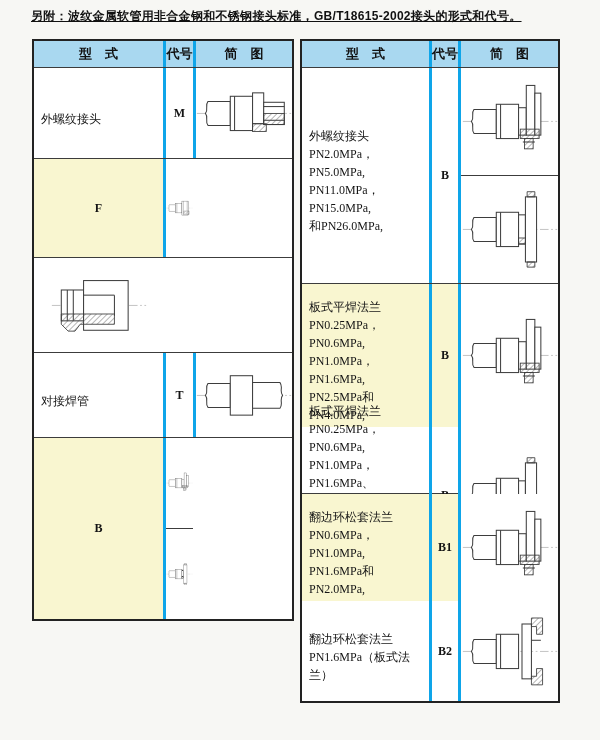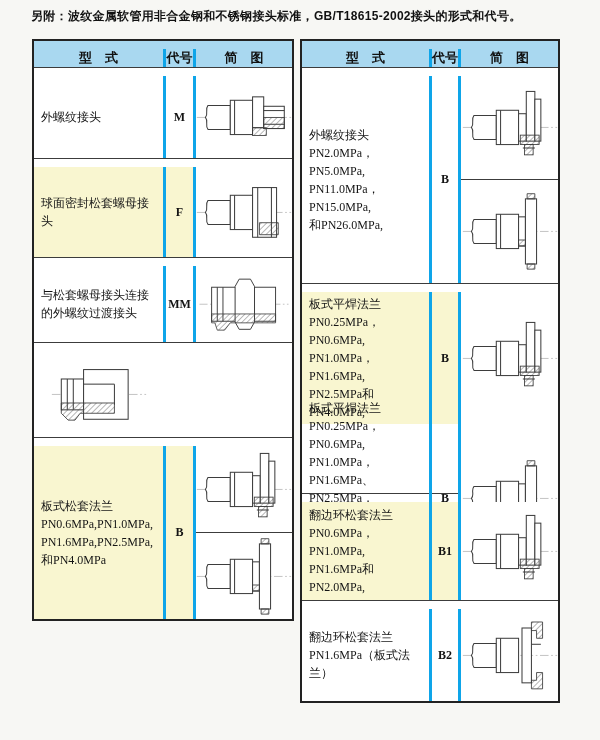--- a/index.html
+++ b/index.html
@@ -6,43 +6,44 @@
   body{
     width:600px;height:740px;position:relative;overflow:hidden;
     background:#f7f7f4;
     font-family:"Liberation Sans", sans-serif;
     color:#141414;
   }
   .note{
     position:absolute;left:31px;top:8px;
     font-size:12px;font-weight:bold;letter-spacing:.3px;color:#111;
     white-space:nowrap;
+    text-decoration:underline;
   }
   .tbl{
     position:absolute;top:39px;
     background:#fff;
     border:2px solid #222;
     display:block;
   }
   .tbl-left{left:32px;}
   .tbl-right{left:300px;}
   .row{display:grid;}
   .tbl-left  .row{grid-template-columns:129px 30px 99px;}
   .tbl-right .row{grid-template-columns:127px 29px 100px;}
   .row + .row{border-top:1px solid #3c3c3c;}
-  .c{min-width:0;margin-top:8px;}
+  .c{min-width:0;}
   .c + .c{border-left:3px solid #0ea5e9;}
   .hrow{height:26px;background:#a9d8f0;}
   .hrow .c{
     display:flex;align-items:center;justify-content:center;
     font-size:13px;font-weight:bold;color:#111;
   }
   .ctype{
     display:flex;align-items:center;
-    padding:3px 3px 3px 7px;
+    padding:14px 3px 3px 7px;
     font-family:"Liberation Serif","DejaVu Serif",serif;
     font-size:12px;line-height:1.5;
     white-space:pre-line;
   }
   .ccode{
     display:flex;align-items:center;justify-content:center;
     font-family:"Liberation Serif","DejaVu Serif",serif;
     font-size:12px;font-weight:bold;
   }
   .cdiag{display:flex;flex-direction:column;background:#fff;}
@@ -84,60 +85,37 @@
             <rect x="79" y="33" width="24" height="26" stroke="#3d3d3d" stroke-width="1.2" fill="#fff"></rect>
             <line x1="79" y1="38" x2="103" y2="38" stroke="#3d3d3d" stroke-width="1.2" fill="none"></line>
             <line x1="79" y1="54" x2="103" y2="54" stroke="#3d3d3d" stroke-width="1.2" fill="none"></line>
             <rect x="79" y="46" width="24" height="13" fill="url(#hch0)" stroke="#3d3d3d" stroke-width="1"></rect>
             <rect x="66" y="58" width="16" height="9" fill="url(#hch0)" stroke="#3d3d3d" stroke-width="1"></rect>
           </svg>
         </div>
       </div>
   </div>
   <div class="row hl" style="height:98px">
-    <div class="c ctype">球面密封松套螺母接头</div>
     <div class="c ccode">F</div>
     <div class="c cdiag">
         <div class="dhalf">
           <svg class="dsvg" viewBox="0 0 112 92" role="img">
             <defs>
               <pattern id="hch1" width="4.5" height="4.5" patternTransform="rotate(45)" patternUnits="userSpaceOnUse">
                 <line x1="0" y1="0" x2="0" y2="4.5" stroke="#555" stroke-width="1"></line>
               </pattern>
             </defs>
             <line x1="1" y1="46" x2="111" y2="46" stroke="#999" stroke-width="0.7" stroke-dasharray="10 3 2 3"></line>
             <path d="M14 32 C10 37 15 41 11 46 C15 51 10 55 14 60 L40 60 L40 32 Z" stroke="#3d3d3d" stroke-width="1.2" fill="#fff"></path>
             <rect x="40" y="26" width="26" height="40" stroke="#3d3d3d" stroke-width="1.2" fill="#fff"></rect>
             <line x1="45" y1="26" x2="45" y2="66" stroke="#3d3d3d" stroke-width="1.2" fill="none"></line>
             <rect x="66" y="17" width="28" height="58" stroke="#3d3d3d" stroke-width="1.2" fill="#fff"></rect>
             <line x1="72" y1="17" x2="72" y2="75" stroke="#3d3d3d" stroke-width="1.2" fill="none"></line>
             <line x1="88" y1="17" x2="88" y2="75" stroke="#3d3d3d" stroke-width="1.2" fill="none"></line>
             <path d="M74 58 h22 v14 h-22 z" fill="url(#hch1)" stroke="#3d3d3d" stroke-width="1"></path>
-          </svg>
-        </div>
-      </div>
-  </div>
-  <div class="row" style="height:84px">
-    <div class="c ctype">与松套螺母接头连接的外螺纹过渡接头</div>
-    <div class="c ccode">MM</div>
-    <div class="c cdiag">
-        <div class="dhalf">
-          <svg class="dsvg" viewBox="0 0 112 92" role="img">
-            <defs>
-              <pattern id="hch2" width="4.5" height="4.5" patternTransform="rotate(45)" patternUnits="userSpaceOnUse">
-                <line x1="0" y1="0" x2="0" y2="4.5" stroke="#555" stroke-width="1"></line>
-              </pattern>
-            </defs>
-            <line x1="1" y1="46" x2="111" y2="46" stroke="#999" stroke-width="0.7" stroke-dasharray="10 3 2 3"></line>
-            <rect x="16" y="25" width="30" height="42" stroke="#3d3d3d" stroke-width="1.2" fill="#fff"></rect>
-            <line x1="23" y1="25" x2="23" y2="67" stroke="#3d3d3d" stroke-width="1.2" fill="none"></line>
-            <line x1="30" y1="25" x2="30" y2="67" stroke="#3d3d3d" stroke-width="1.2" fill="none"></line>
-            <path d="M50 15 h14 l5 9 v44 l-5 9 h-14 l-5 -9 v-44 z" stroke="#3d3d3d" stroke-width="1.2" fill="#fff"></path>
-            <rect x="69" y="25" width="26" height="42" stroke="#3d3d3d" stroke-width="1.2" fill="#fff"></rect>
-            <path d="M16 58 h79 v11 h-56 l-7 9 h-9 l-3 -9 h-4 z" fill="url(#hch2)" stroke="#3d3d3d" stroke-width="1"></path>
           </svg>
         </div>
       </div>
   </div>
   <div class="row hl" style="height:94px">
     <div class="c cdiag">
         <div class="dhalf">
           <svg class="dsvg" viewBox="0 0 112 92" role="img">
             <defs>
               <pattern id="hch3" width="4.5" height="4.5" patternTransform="rotate(45)" patternUnits="userSpaceOnUse">
@@ -149,25 +127,40 @@
             <line x1="19" y1="28" x2="19" y2="64" stroke="#3d3d3d" stroke-width="1.2" fill="none"></line>
             <line x1="26" y1="28" x2="26" y2="64" stroke="#3d3d3d" stroke-width="1.2" fill="none"></line>
             <rect x="38" y="17" width="52" height="58" stroke="#3d3d3d" stroke-width="1.2" fill="#fff"></rect>
             <line x1="38" y1="34" x2="74" y2="34" stroke="#3d3d3d" stroke-width="1.2" fill="none"></line>
             <line x1="74" y1="34" x2="74" y2="58" stroke="#3d3d3d" stroke-width="1.2" fill="none"></line>
             <path d="M12 56 h62 v12 h-40 l-6 8 h-8 l-8 -8 z" fill="url(#hch3)" stroke="#3d3d3d" stroke-width="1"></path>
           </svg>
         </div>
       </div>
   </div>
+  <div class="row" style="height:84px">
+    <div class="c ctype">对接焊管</div>
+    <div class="c ccode">T</div>
+    <div class="c cdiag">
+        <div class="dhalf">
+          <svg class="dsvg" viewBox="0 0 112 92" role="img">
+            <defs>
+              <pattern id="hch4" width="4.5" height="4.5" patternTransform="rotate(45)" patternUnits="userSpaceOnUse">
+                <line x1="0" y1="0" x2="0" y2="4.5" stroke="#555" stroke-width="1"></line>
+              </pattern>
+            </defs>
+            <line x1="1" y1="46" x2="111" y2="46" stroke="#999" stroke-width="0.7" stroke-dasharray="10 3 2 3"></line>
+            <path d="M14 32 C10 37 15 41 11 46 C15 51 10 55 14 60 L40 60 L40 32 Z" stroke="#3d3d3d" stroke-width="1.2" fill="#fff"></path>
+            <rect x="40" y="23" width="26" height="46" stroke="#3d3d3d" stroke-width="1.2" fill="#fff"></rect>
+            <path d="M66 31 L98 31 C102 36 97 41 101 46 C97 51 102 56 98 61 L66 61 Z" stroke="#3d3d3d" stroke-width="1.2" fill="#fff"></path>
+          </svg>
+        </div>
+      </div>
+  </div>
   <div class="row hl" style="height:181px">
-    <div class="c ctype">板式松套法兰
-PN0.6MPa,PN1.0MPa,
-PN1.6MPa,PN2.5MPa,
-和PN4.0MPa</div>
     <div class="c ccode">B</div>
     <div class="c cdiag">
         <div class="dhalf">
           <svg class="dsvg" viewBox="0 0 112 92" role="img">
             <defs>
               <pattern id="hch5" width="4.5" height="4.5" patternTransform="rotate(45)" patternUnits="userSpaceOnUse">
                 <line x1="0" y1="0" x2="0" y2="4.5" stroke="#555" stroke-width="1"></line>
               </pattern>
             </defs>
             <line x1="1" y1="46" x2="111" y2="46" stroke="#999" stroke-width="0.7" stroke-dasharray="10 3 2 3"></line>

